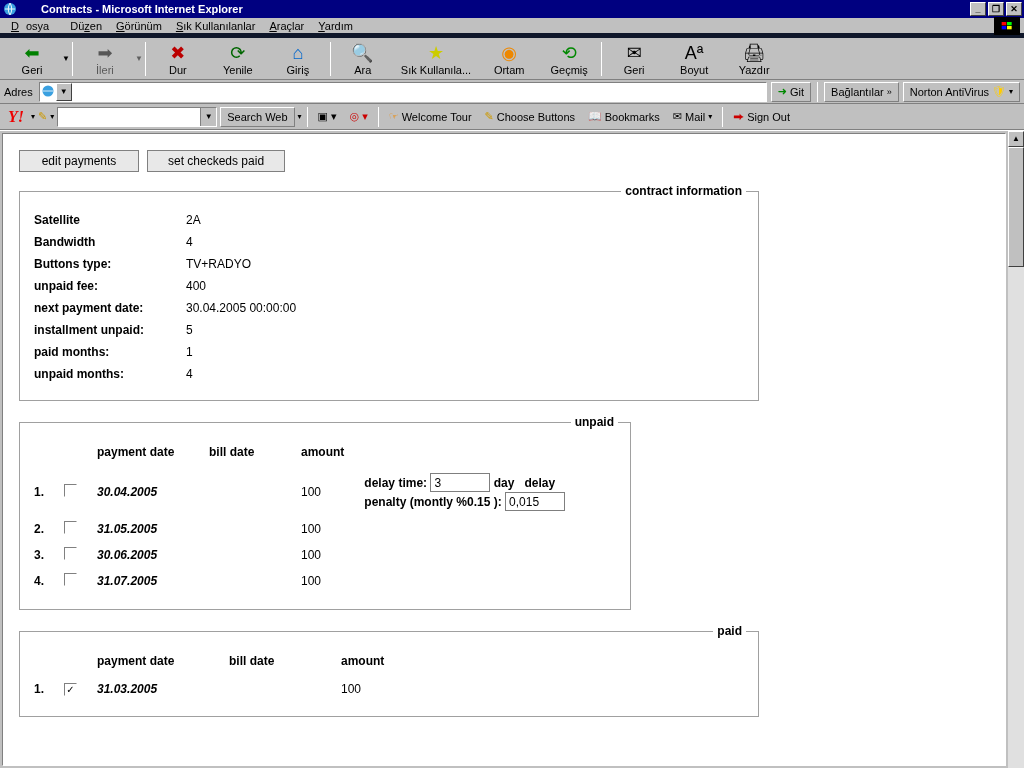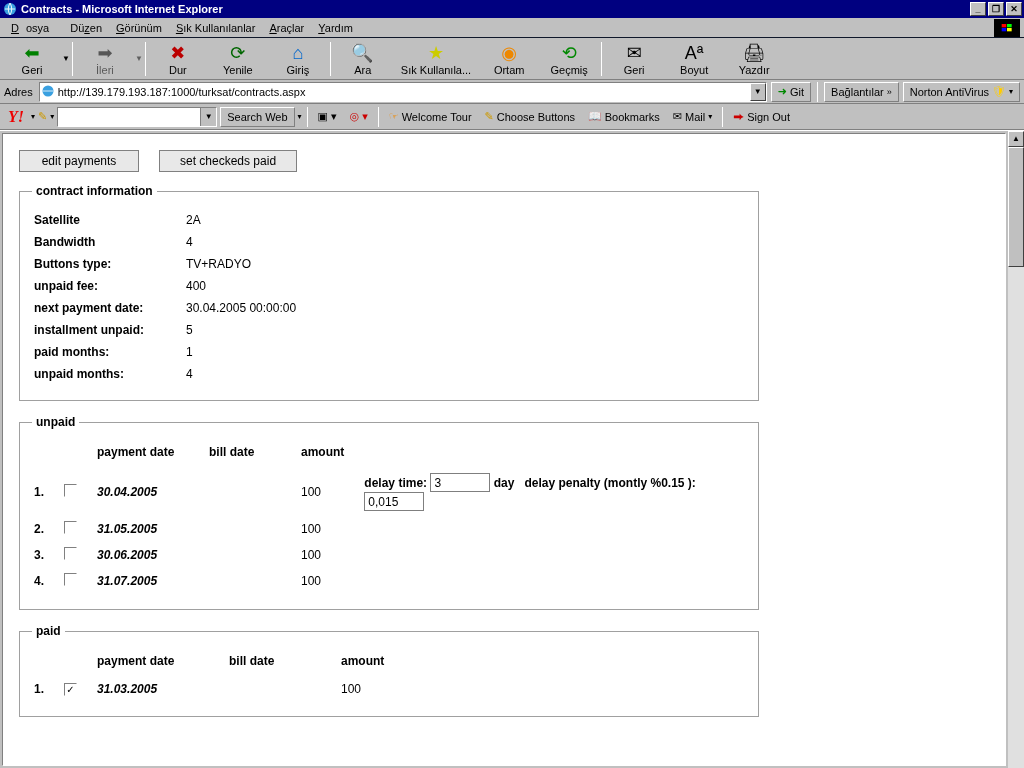--- a/index.html
+++ b/index.html
@@ -1,23 +1,23 @@
 <!DOCTYPE html>
 <html><head>
 <meta charset="utf-8">
 <style>
 * { box-sizing: border-box; margin: 0; padding: 0; }
 body { font-family: Tahoma, "MS Sans Serif", sans-serif; font-size: 11px; background: #008080; overflow: hidden; width: 1024px; height: 768px; }
 .window { width: 1024px; height: 768px; display: flex; flex-direction: column; }
 .titlebar { background: #000080; color: white; height: 18px; display: flex; align-items: center; padding: 0 2px; font-weight: bold; font-size: 11px; }
 .titlebar-icon { width: 16px; height: 14px; margin-right: 3px; display:inline-flex; align-items:center; justify-content:center; }
-.titlebar-text { flex: 1; }
+.titlebar-text { flex: 1; margin-left: 20px; }
 .titlebar-buttons { display: flex; gap: 0; }
 .titlebar-btn { width: 16px; height: 14px; background: #c0c0c0; border: 1px solid; border-color: #fff #404040 #404040 #fff; font-size: 9px; line-height: 12px; text-align: center; font-family: Marlett, sans-serif; cursor: default; margin-left: 2px; color: black; }
-.menubar { background: #c0c0c0; height: 20px; display: flex; align-items: center; padding: 0 4px; border-bottom: 1px solid #0f172a; }
+.menubar { background: #c0c0c0; height: 20px; display: flex; align-items: center; padding: 0 4px; border-bottom: 5px solid #0f172a; }
 .menubar span { padding: 2px 7px; cursor: default; }
 .menubar span u { text-decoration: underline; }
 .winflag { width: 26px; height: 18px; margin-left: auto; background: #000; display:flex; align-items:center; justify-content:center; }
 .toolbar { background: #c0c0c0; border-bottom: 1px solid #808080; display: flex; align-items: center; padding: 1px 2px; }
 .toolbar.nav { height: 42px; }
 .tb-btn { display: flex; flex-direction: column; align-items: center; justify-content: center; padding: 1px 8px; cursor: default; min-width: 60px; }
 .tb-btn .ico { font-size: 18px; line-height: 20px; height: 22px; display: flex; align-items: center; }
 .tb-btn .lbl { font-size: 11px; }
 .tb-sep { width: 1px; height: 34px; background: #808080; border-right: 1px solid #fff; margin: 0 2px; }
 .addr-row { background: #c0c0c0; height: 24px; display: flex; align-items: center; padding: 2px 4px; border-bottom: 1px solid #808080; gap: 4px; }
@@ -30,24 +30,24 @@
 .sep-v { width: 1px; height: 20px; background: #808080; border-right: 1px solid #fff; margin: 0 2px; }
 .yahoo-row { background: #c0c0c0; height: 26px; display: flex; align-items: center; padding: 2px 4px; border-bottom: 1px solid #808080; gap: 3px; }
 .yahoo-logo { color: #e00; font-weight: bold; font-style: italic; font-size: 16px; font-family: "Times New Roman", serif; padding: 0 4px; }
 .yahoo-search { width: 160px; background: white; border: 1px solid; border-color: #808080 #fff #fff #808080; height: 20px; display:flex; }
 .yahoo-search input { border: none; outline: none; flex:1; font-size:11px; }
 .yahoo-search .dd { width: 16px; background: #c0c0c0; border-left: 1px solid #808080; text-align:center; font-size:8px; line-height:18px; }
 .y-item { display: inline-flex; align-items: center; gap: 3px; padding: 2px 5px; cursor: default; }
 .content-frame { flex: 1; background: #c0c0c0; display: flex; border-top: 1px solid #fff; }
 .content { flex: 1; background: white; margin: 2px; border: 1px solid; border-color: #808080 #fff #fff #808080; position: relative; overflow: hidden; }
 .page { padding: 10px 16px; font-family: Verdana, sans-serif; font-size: 12px; color: black; }
-.page-btns { display: flex; gap: 20px; margin: 6px 0 12px 0; }
+.page-btns { display: flex; gap: 8px; margin: 6px 0 12px 0; }
 .page-btn { background: #e8e8e8; border: 1px solid #808080; padding: 3px 20px; font-size: 12px; font-family: inherit; cursor: default; min-width: 120px; text-align: center; }
 fieldset { border: 1px solid #a0a0a0; padding: 10px 12px 14px 12px; margin-bottom: 14px; }
-legend { font-weight: bold; font-size: 12px; padding: 0 4px; }
+legend { font-weight: bold; font-size: 12px; padding: 0 4px; text-align: right; }
 .info-table td { padding: 3px 6px 3px 0; vertical-align: top; }
 .info-table td:first-child { font-weight: bold; width: 150px; }
 .pay-table th { font-weight: bold; text-align: left; padding: 4px 18px 8px 0; font-size: 12px; margin-top: 41px; }
 .pay-table td { padding: 4px 18px 4px 0; font-size: 12px; }
 .pay-table .idx { width: 28px; font-weight: bold; }
 .pay-table .chk { width: 30px; }
 .pay-table .pdate { font-weight: bold; font-style: italic; width: 110px; }
 .pay-table .bdate { width: 90px; }
 .delay-cell { font-weight: bold; font-size: 12px; }
 .txt-in { border: 1px solid #7f7f7f; background: white; font-size: 12px; font-family: inherit; padding: 1px 3px; height: 19px; }
@@ -153,21 +153,20 @@
 
   <div class="addr-row">
     <span class="addr-label">Adres</span>
     <div class="addr-input">
       <span class="page-ico">
         <svg width="14" height="14" viewBox="0 0 14 14">
             <circle cx="7" cy="7" r="5.5" fill="#3aa0e0"></circle>
             <path d="M2 7h10" stroke="#fff" stroke-width="0.8"></path>
           </svg>
       </span>
-      <input type="text" value="http://139.179.193.187:1000/turksat/contracts.aspx" style="">
       <div class="dd">▼</div>
     </div>
     <div class="flat-btn">
         <span style="color:#080">➜</span>
         <span>Git</span>
       </div>
     <div class="sep-v"></div>
     <div class="flat-btn">
         <span>Bağlantılar</span>
         <span style="font-size:9px">»</span>
@@ -261,21 +260,21 @@
                   <td>1</td>
                 </tr>
             <tr>
                   <td>unpaid months:</td>
                   <td>4</td>
                 </tr>
           </tbody>
             </table>
         </fieldset>
 
-        <fieldset style="width:740px">
+        <fieldset style="width:612px">
           <legend>unpaid</legend>
           <table class="pay-table">
             <tbody>
                 <tr>
               <th class="idx"></th>
                   <th class="chk"></th>
               <th>payment date</th>
               <th>bill date</th>
               <th>amount</th>
               <th></th>

